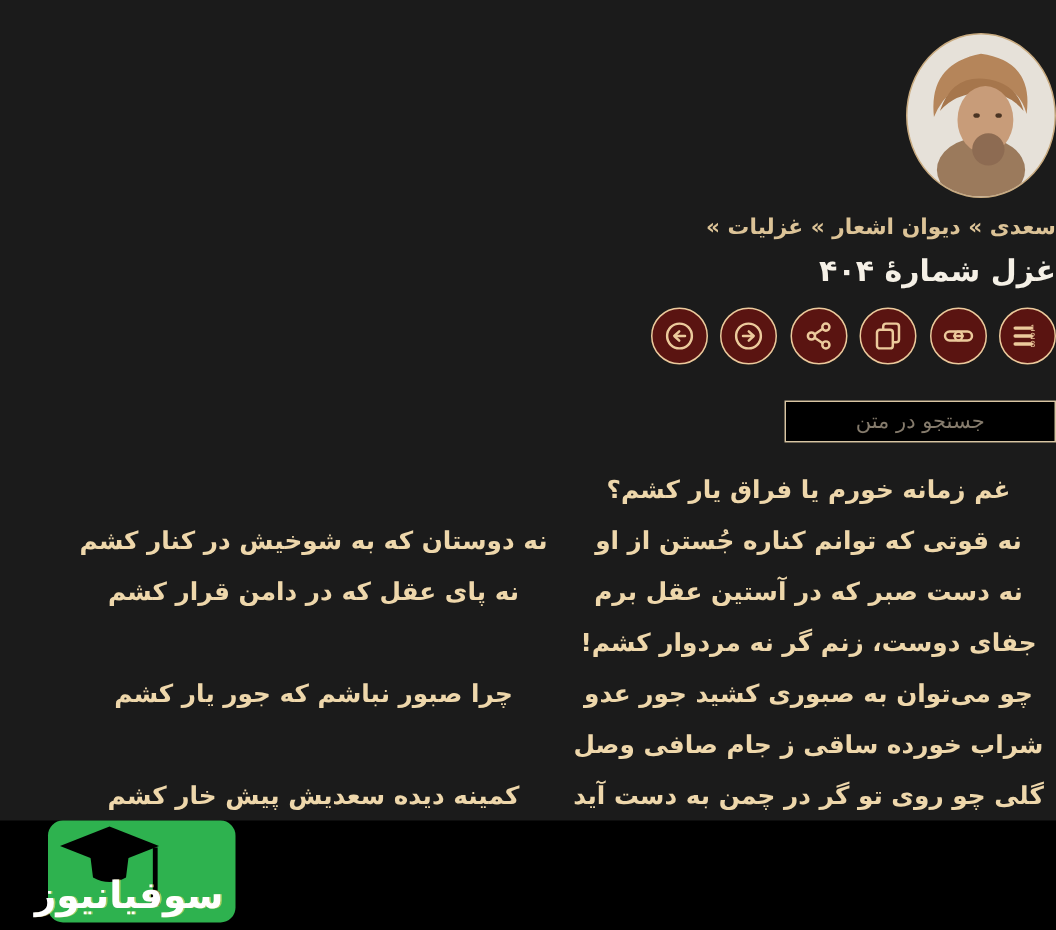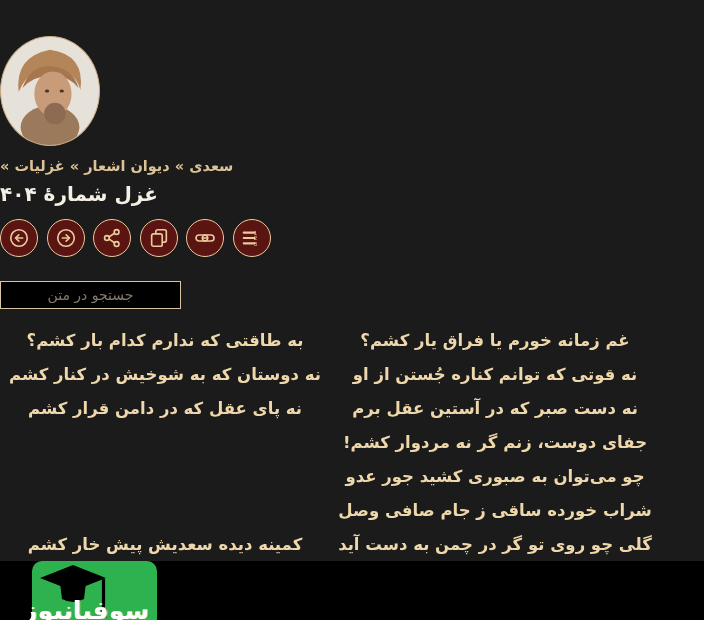--- a/index.html
+++ b/index.html
@@ -3,21 +3,21 @@
 <meta charset="utf-8">
 <style>
   * { margin:0; padding:0; box-sizing:border-box; }
   html,body { width:704px; height:620px; overflow:hidden; }
   body {
     background:#1b1b1b;
     font-family:"DejaVu Sans","Liberation Sans",sans-serif;
     direction:rtl;
     display:flex; flex-direction:column;
   }
-  .content { flex:1; display:flex; flex-direction:column; align-items:flex-end; padding-top:36px; }
+  .content { flex:1; display:flex; flex-direction:column; align-items:flex-start; padding-top:22px; }
 
   
   .portrait {
     width:100px; height:110px; border-radius:50%;
     overflow:hidden; border:1px solid #c9ab80;
     background:#e6e1d9;
   }
   .portrait svg { display:block; width:100%; height:100%; }
 
   
@@ -139,35 +139,35 @@
         <text x="17.6" y="20.2" font-size="6.5" fill="#ecca9c" stroke="none">3</text>
       </svg>
     </button>
   </div>
 
   <input class="search-input" type="text" placeholder="جستجو در متن" style="">
 
   <div class="poem">
     <div class="beyt">
       <div class="m1">غم زمانه خورم یا فراق یار کشم؟</div>
-      <div class="m2">به طاقتی که ندارم کدام بار کشم؟</div>
     </div>
     <div class="beyt">
       <div class="m1">نه قوتی که توانم کناره جُستن از او</div>
       <div class="m2">نه دوستان که به شوخیش در کنار کشم</div>
     </div>
     <div class="beyt">
       <div class="m1">نه دست صبر که در آستین عقل برم</div>
       <div class="m2">نه پای عقل که در دامن قرار کشم</div>
     </div>
     <div class="beyt">
       <div class="m2">جفای دوست، زنم گر نه مردوار کشم!</div>
     </div>
     <div class="beyt">
       <div class="m1">چو می‌توان به صبوری کشید جور عدو</div>
+      <div class="m2">چرا صبور نباشم که جور یار کشم</div>
     </div>
     <div class="beyt">
       <div class="m1">شراب خورده ساقی ز جام صافی وصل</div>
     </div>
     <div class="beyt">
       <div class="m1">گلی چو روی تو گر در چمن به دست آید</div>
       <div class="m2">کمینه دیده سعدیش پیش خار کشم</div>
     </div>
   </div>
 

